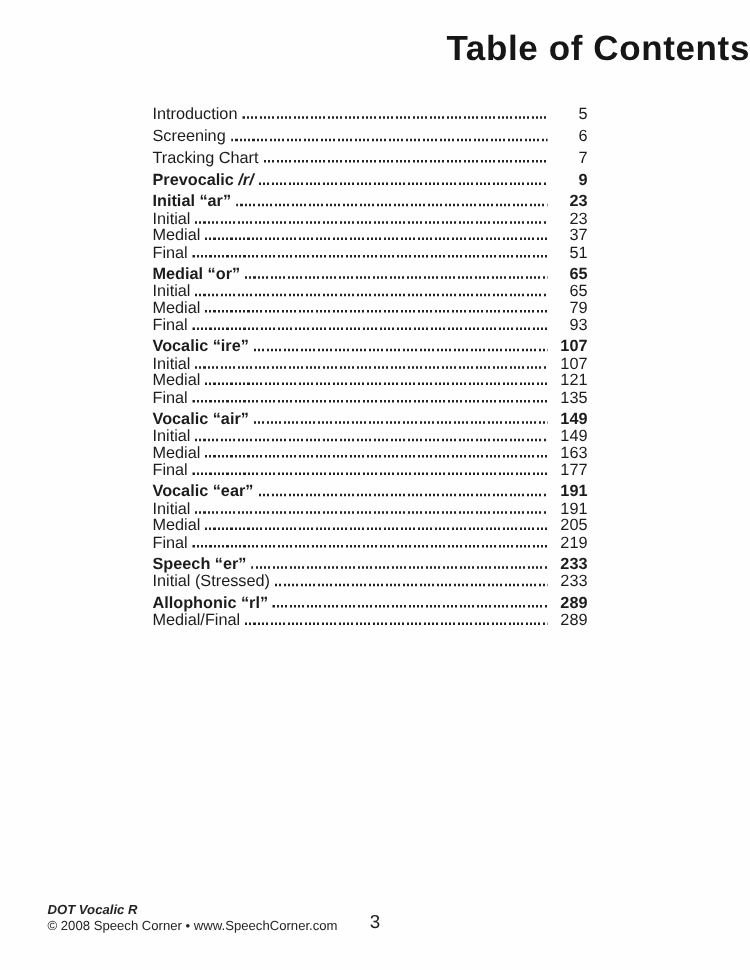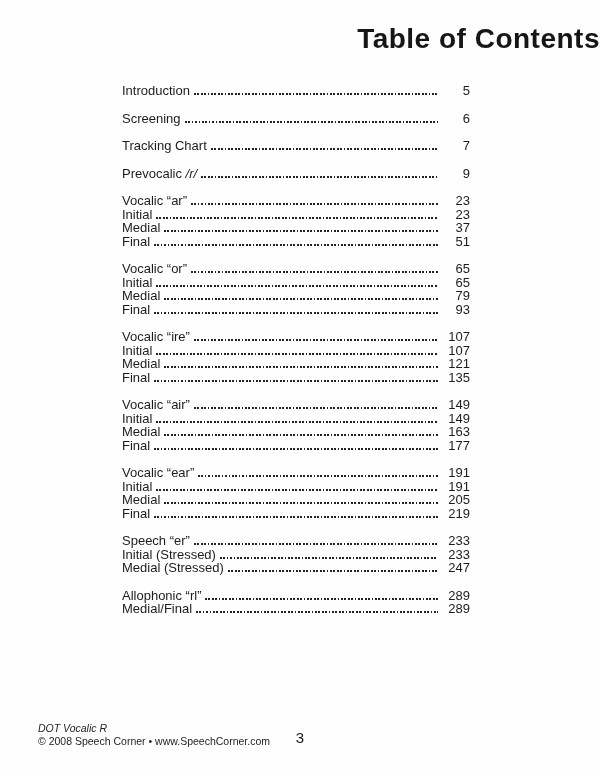--- a/index.html
+++ b/index.html
@@ -37,25 +37,25 @@
     width: 348px;
   }
   .toc-row {
     display: flex;
     align-items: stretch;
     font-size: 13px;
     line-height: 13.5px;
     height: 13.5px;
   }
   .toc-row.gap {
-    margin-top: 14px;
+    margin-top: 4px;
   }
   .toc-row.bold .toc-label,
   .toc-row.bold .toc-page {
-    font-weight: normal;
+    font-weight: bold;
   }
   .toc-label {
     white-space: pre;
     color: #1c1c1c;
   }
   .toc-label .italic {
     font-style: italic;
   }
   .leader {
     flex: 1;
@@ -76,20 +76,21 @@
   .footer-left {
     position: absolute;
     left: 38px;
     top: 722px;
     font-size: 10.5px;
     line-height: 13px;
     color: #242424;
   }
   .footer-book-title {
     font-style: italic;
+    font-weight: bold;
   }
   .footer-page-number {
     position: absolute;
     left: 0;
     top: 729px;
     width: 100%;
     text-align: center;
     font-size: 15px;
     color: #1c1c1c;
   }
@@ -116,41 +117,41 @@
         <span class="toc-label">Tracking Chart</span>
         <span class="leader"></span>
         <span class="toc-page">7</span>
       </div>
       <div class="toc-row bold gap">
         <span class="toc-label">Prevocalic <span class="italic">/r/</span></span>
         <span class="leader"></span>
         <span class="toc-page">9</span>
       </div>
       <div class="toc-row bold gap">
-        <span class="toc-label">Vocalic “ar”</span>
+        <span class="toc-label">Initial “ar”</span>
         <span class="leader"></span>
         <span class="toc-page">23</span>
       </div>
       <div class="toc-row">
         <span class="toc-label">Initial</span>
         <span class="leader"></span>
         <span class="toc-page">23</span>
       </div>
       <div class="toc-row">
         <span class="toc-label">Medial</span>
         <span class="leader"></span>
         <span class="toc-page">37</span>
       </div>
       <div class="toc-row">
         <span class="toc-label">Final</span>
         <span class="leader"></span>
         <span class="toc-page">51</span>
       </div>
       <div class="toc-row bold gap">
-        <span class="toc-label">Vocalic “or”</span>
+        <span class="toc-label">Medial “or”</span>
         <span class="leader"></span>
         <span class="toc-page">65</span>
       </div>
       <div class="toc-row">
         <span class="toc-label">Initial</span>
         <span class="leader"></span>
         <span class="toc-page">65</span>
       </div>
       <div class="toc-row">
         <span class="toc-label">Medial</span>
@@ -224,25 +225,20 @@
       </div>
       <div class="toc-row bold gap">
         <span class="toc-label">Speech “er”</span>
         <span class="leader"></span>
         <span class="toc-page">233</span>
       </div>
       <div class="toc-row">
         <span class="toc-label">Initial (Stressed)</span>
         <span class="leader"></span>
         <span class="toc-page">233</span>
-      </div>
-      <div class="toc-row">
-        <span class="toc-label">Medial (Stressed)</span>
-        <span class="leader"></span>
-        <span class="toc-page">247</span>
       </div>
       <div class="toc-row bold gap">
         <span class="toc-label">Allophonic “rl”</span>
         <span class="leader"></span>
         <span class="toc-page">289</span>
       </div>
       <div class="toc-row">
         <span class="toc-label">Medial/Final</span>
         <span class="leader"></span>
         <span class="toc-page">289</span>

